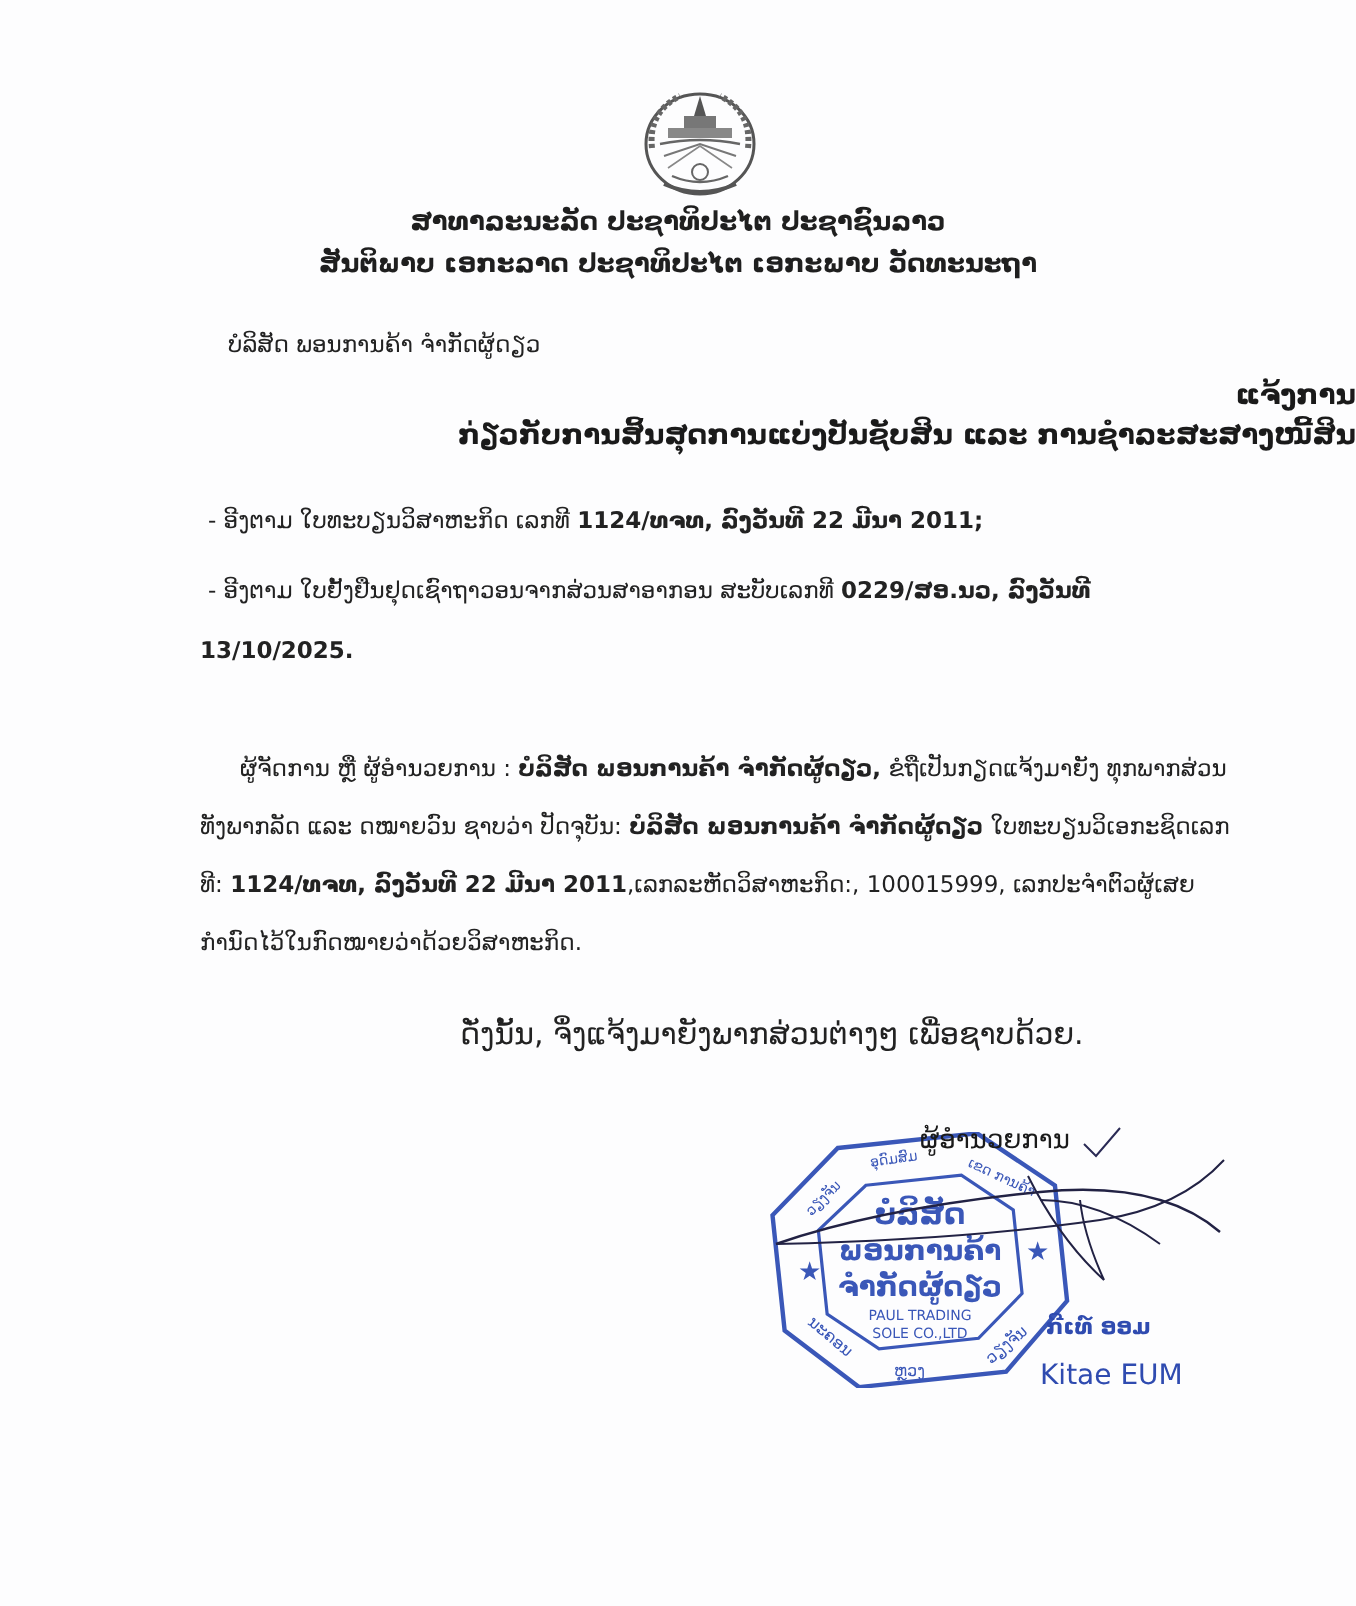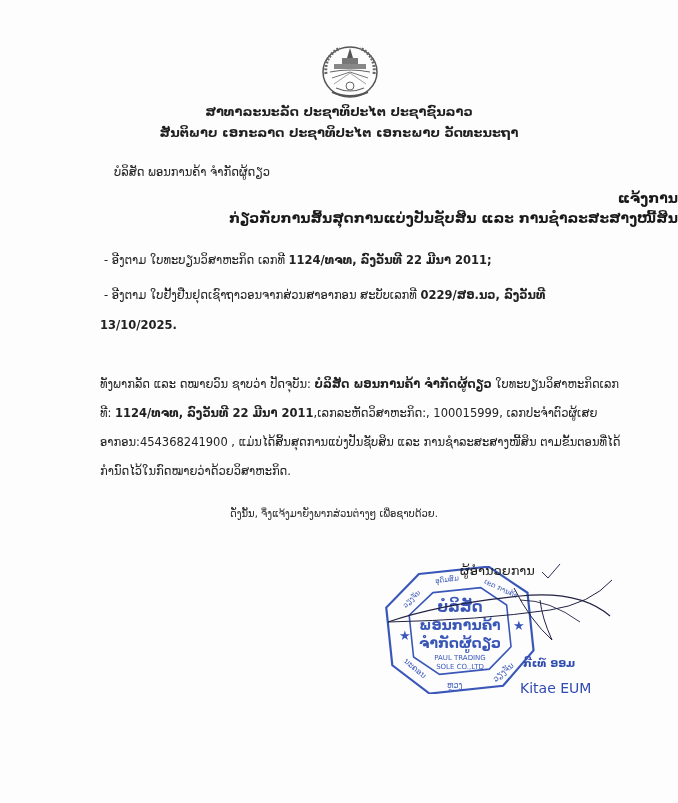--- a/index.html
+++ b/index.html
@@ -20,21 +20,21 @@
   .title1 { top: 190px; font-size: 14px; }
   .title2 { top: 210px; font-size: 14px; }
   .ref { position: absolute; font-size: 11.5px; color: #222; line-height: 30px; }
   .ref b { font-weight: bold; }
   .ref1 { left: 104px; top: 245px; text-align: right; }
   .ref2 { left: 104px; top: 280px; width: 470px; }
   .ref2 .line2 { display: block; margin-left: -4px; }
   .body { position: absolute; left: 100px; top: 370px; width: 520px; font-size: 11.5px; line-height: 29px; color: #222; }
   .body .l { display: block; white-space: nowrap; }
   .body .ind { padding-left: 20px; }
-  .closing { position: absolute; left: 230px; top: 508px; font-size: 10px; color: #222; }
+  .closing { position: absolute; left: 230px; top: 508px; font-size: 15px; color: #222; }
   .sigtitle { position: absolute; left: 460px; top: 563px; font-size: 13px; font-weight: normal; color: #1a1a1a; }
   .stamp { position: absolute; left: 385px; top: 566px; width: 150px; height: 128px; }
   .sig { position: absolute; left: 380px; top: 560px; width: 240px; height: 120px; }
   .namestamp { position: absolute; left: 515px; top: 655px; width: 95px; height: 48px; }
   .namestamp .lao { position: absolute; left: 8px; top: 2px; font-size: 11px; color: #2f4bb0; font-weight: bold; }
   .namestamp .en { position: absolute; left: 5px; top: 25px; font-size: 14px; color: #2f4bb0; }
   .stamp-text { font-family: "DejaVu Sans", sans-serif; fill: #3a57b8; }
 </style>
 </head>
 <body>
@@ -66,23 +66,23 @@
 
   <div class="ref ref1">
     <span>- ອີງຕາມ ໃບທະບຽນວິສາຫະກິດ ເລກທີ </span><b>1124/ທຈທ, ລົງວັນທີ 22 ມີນາ 2011;</b>
   </div>
   <div class="ref ref2">
     <span>- ອີງຕາມ ໃບຢັ້ງຢືນຢຸດເຊົາຖາວອນຈາກສ່ວນສາອາກອນ ສະບັບເລກທີ </span><b>0229/ສອ.ນວ, ລົງວັນທີ</b>
     <b class="line2">13/10/2025.</b>
   </div>
 
   <div class="body">
-    <span class="l"><span>ທັງພາກລັດ ແລະ ດໝາຍວົນ ຊາບວ່າ ປັດຈຸບັນ: </span><b>ບໍລິສັດ ພອນການຄ້າ ຈຳກັດຜູ້ດຽວ</b><span> ໃບທະບຽນວິສາຫະກິດເລກ</span></span>
+    <span class="l ind"><span>ຜູ້ຈັດການ ຫຼື ຜູ້ອຳນວຍການ : </span><b>ບໍລິສັດ ພອນການຄ້າ ຈຳກັດຜູ້ດຽວ,</b><span> ຂໍຖືເປັນກຽດແຈ້ງມາຍັງ ທຸກພາກສ່ວນ</span></span>
+    <span class="l"><span>ທັງພາກລັດ ແລະ ດໝາຍວົນ ຊາບວ່າ ປັດຈຸບັນ: </span><b>ບໍລິສັດ ພອນການຄ້າ ຈຳກັດຜູ້ດຽວ</b><span> ໃບທະບຽນວິເອກະຊິດເລກ</span></span>
     <span class="l"><span>ທີ: </span><b>1124/ທຈທ, ລົງວັນທີ 22 ມີນາ 2011</b><span>,ເລກລະຫັດວິສາຫະກິດ:, 100015999, ເລກປະຈຳຕົວຜູ້ເສຍ</span></span>
-    <span class="l">ອາກອນ:454368241900 , ແມ່ນໄດ້ສິ້ນສຸດການແບ່ງປັນຊັບສິນ ແລະ ການຊຳລະສະສາງໜີ້ສິນ ຕາມຂັ້ນຕອນທີ່ໄດ້</span>
     <span class="l">ກຳນົດໄວ້ໃນກົດໝາຍວ່າດ້ວຍວິສາຫະກິດ.</span>
   </div>
 
   <div class="closing">ດັ່ງນັ້ນ, ຈຶ່ງແຈ້ງມາຍັງພາກສ່ວນຕ່າງໆ ເພື່ອຊາບດ້ວຍ.</div>
 
   <svg class="stamp" viewBox="0 0 150 128">
     <polygon points="40,4 110,4 146,34 146,92 112,124 38,124 4,92 4,34" fill="none" stroke="#3a57b8" stroke-width="2.2" transform="rotate(-6 75 64)"></polygon>
     <polygon points="52,24 100,24 124,44 124,86 100,106 50,106 26,86 26,44" fill="none" stroke="#3a57b8" stroke-width="1.6" transform="rotate(-6 75 64)"></polygon>
     <text class="stamp-text" x="75" y="46" font-size="15" font-weight="bold" text-anchor="middle">ບໍລິສັດ</text>
     <text class="stamp-text" x="75" y="64" font-size="14" font-weight="bold" text-anchor="middle">ພອນການຄ້າ</text>

